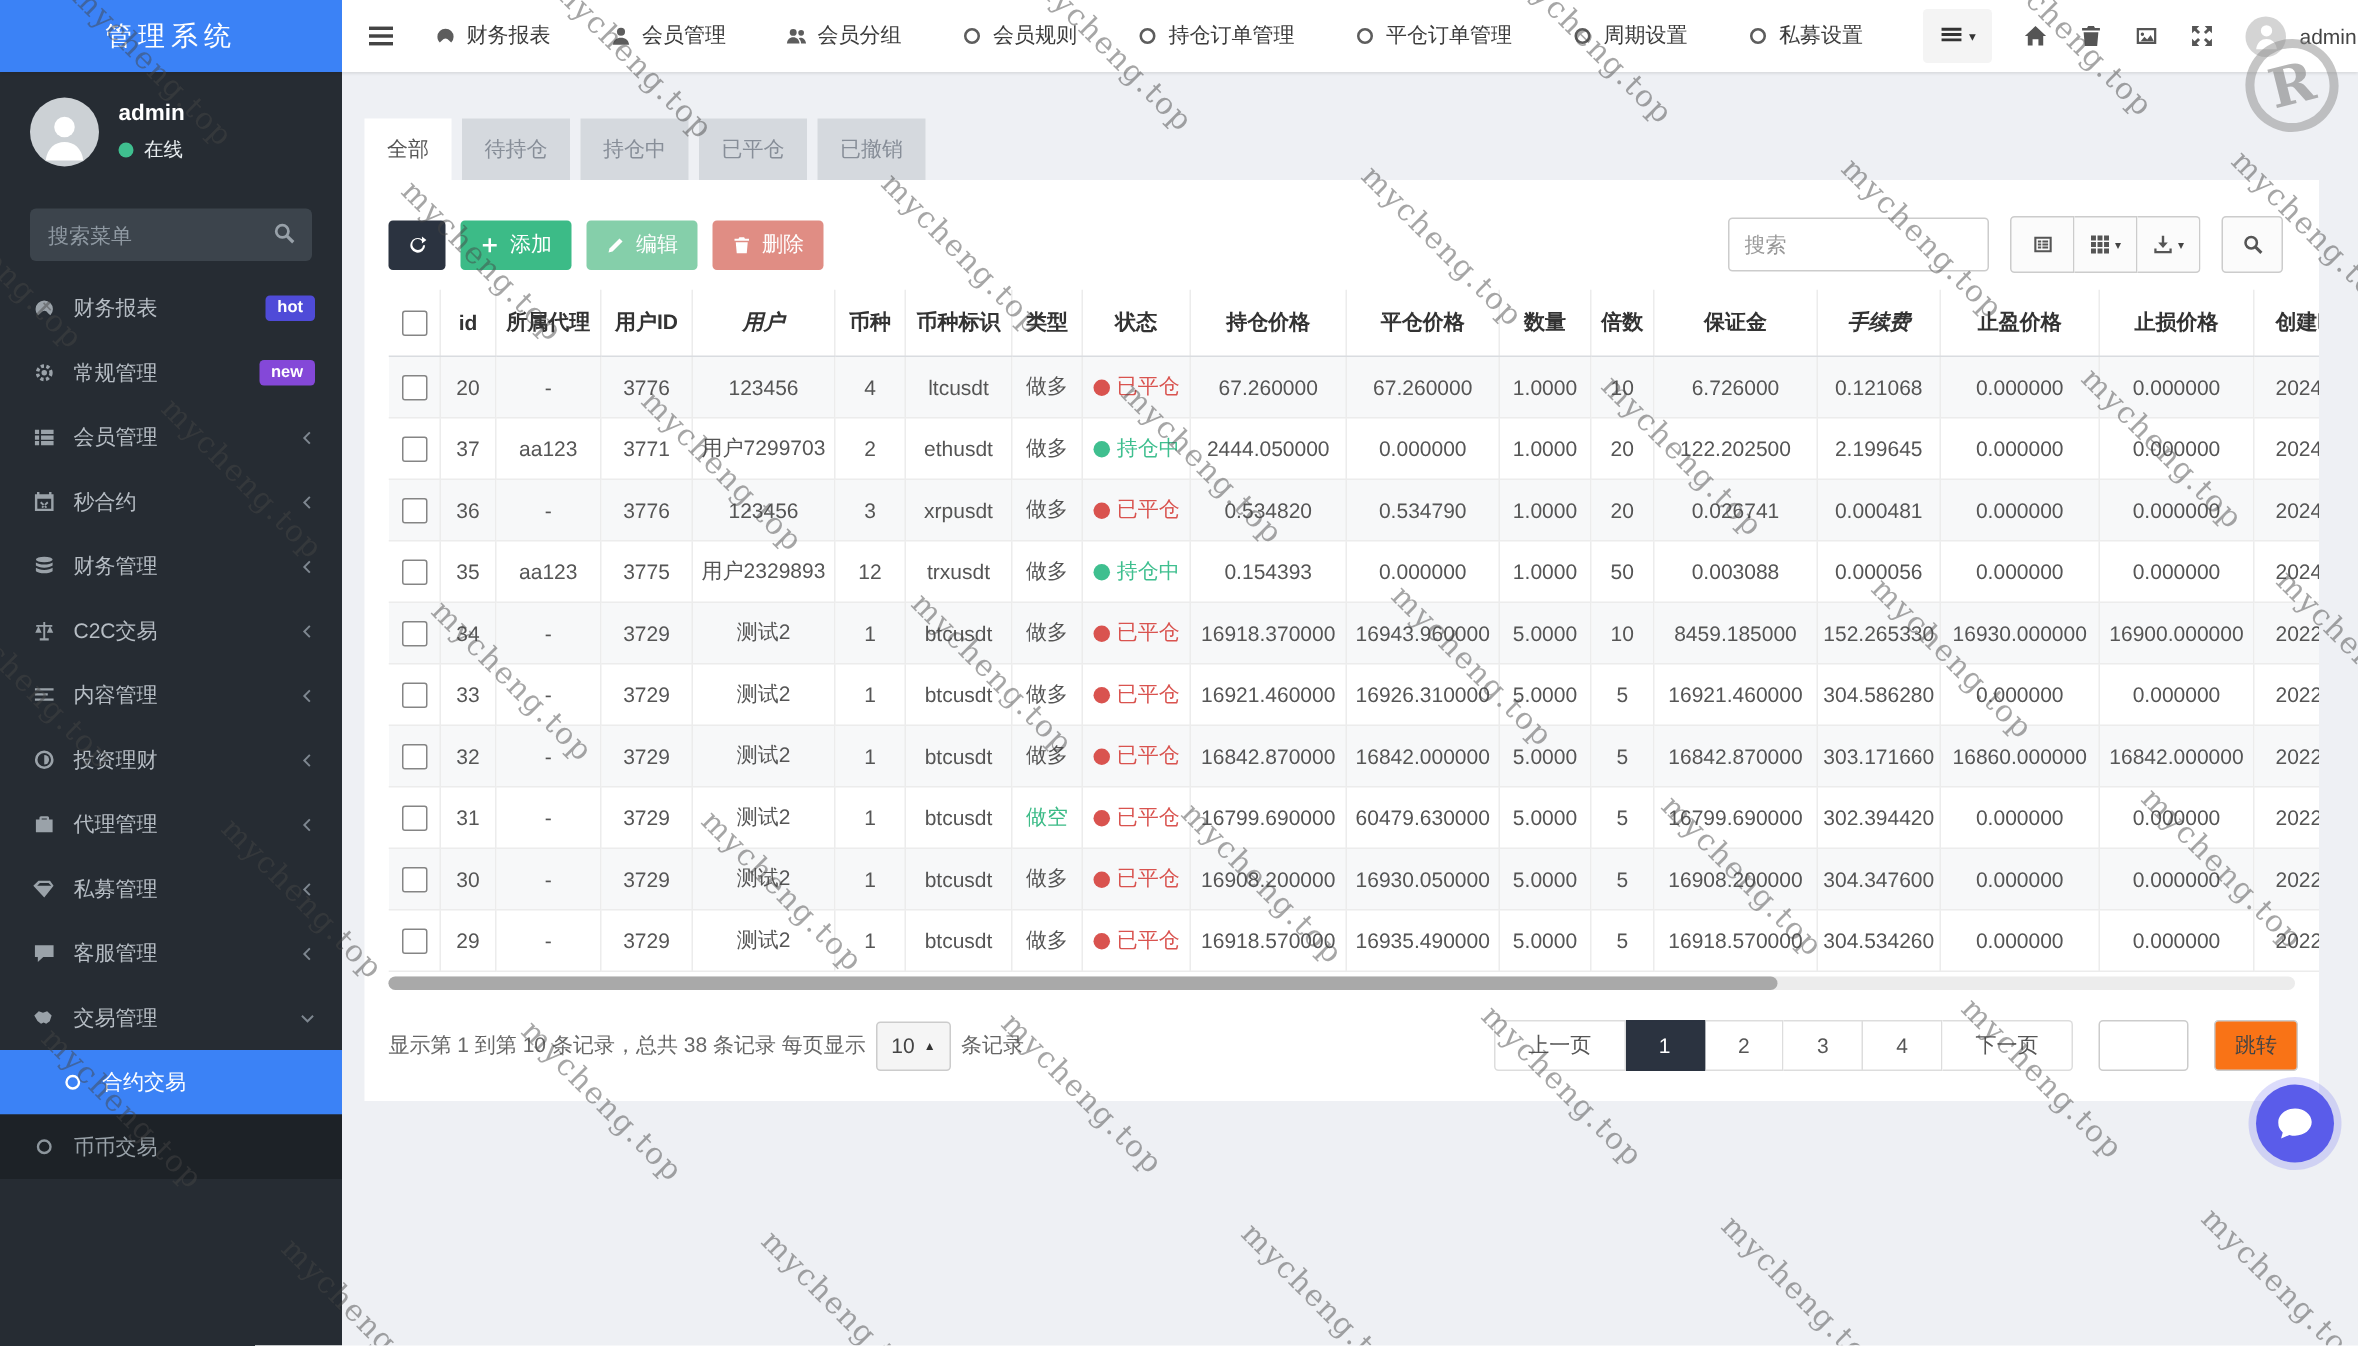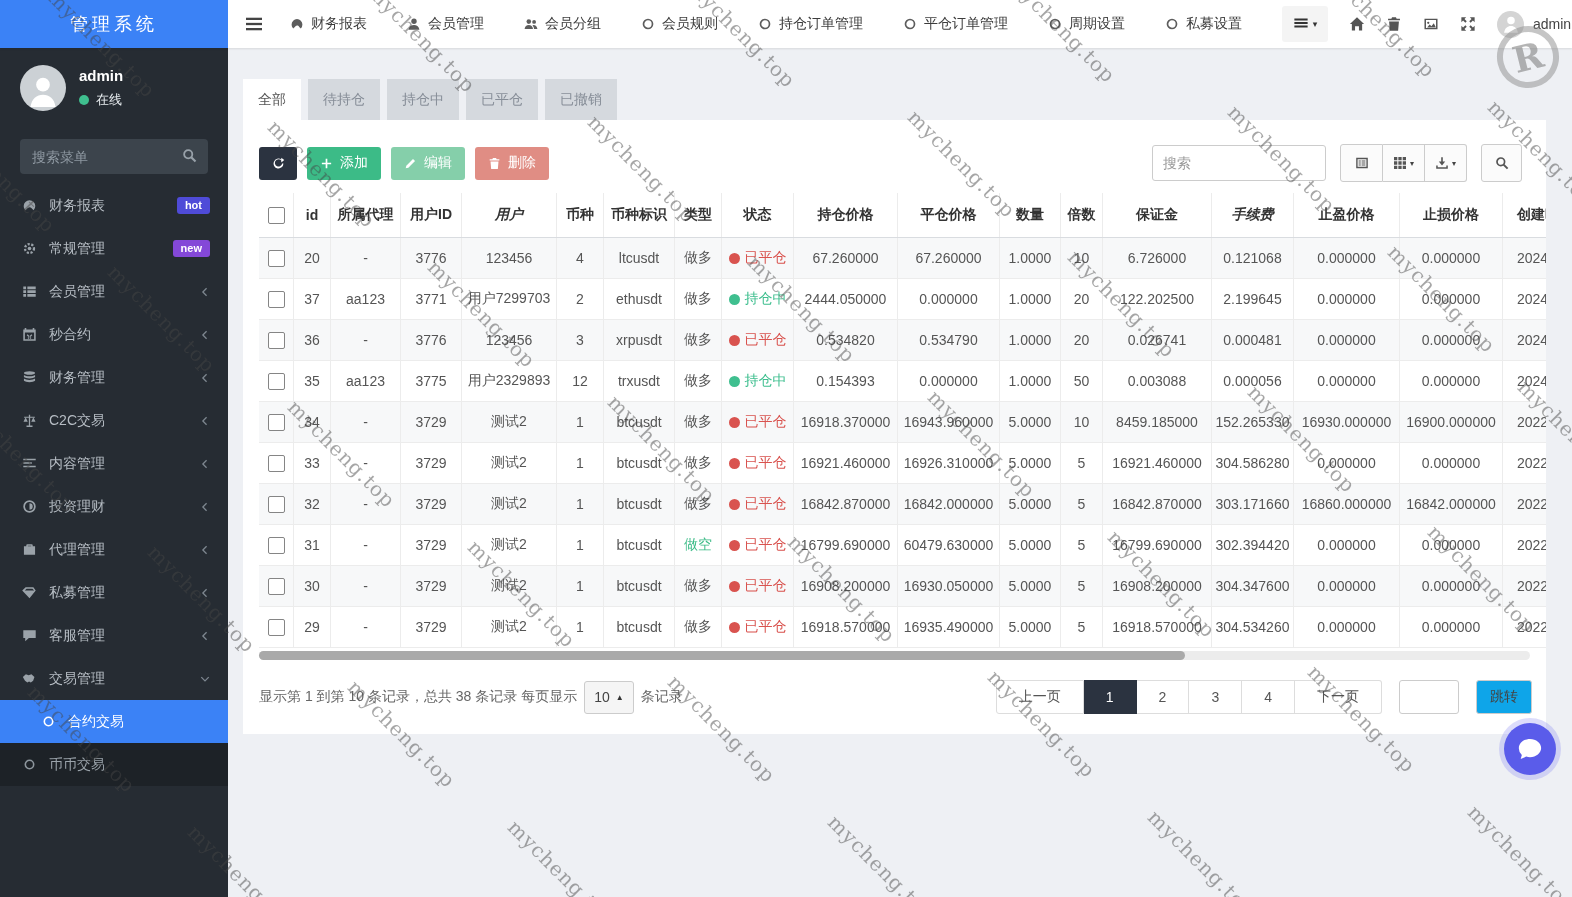--- a/index.html
+++ b/index.html
@@ -98,21 +98,21 @@
   .psize{display:inline-flex;align-items:center;gap:6px;height:31px;padding:0 9px;background:#f5f5f5;border:1px solid #ccc;border-radius:3px;margin:0 7px;cursor:pointer;color:#444;}
   .psize .caret{font-size:8px;color:#333;}
   .pager{margin-left:auto;display:flex;align-items:center;}
   .pg{list-style:none;display:flex;margin:0;padding:0;}
   .pg li{min-width:33px;height:34px;box-sizing:border-box;border:1px solid #ddd;border-left:none;background:#fff;color:#555;
     display:flex;align-items:center;justify-content:center;padding:0 22px;cursor:pointer;}
   .pg li:first-child{border-left:1px solid #ddd;border-radius:3px 0 0 3px;}
   .pg li:last-child{border-radius:0 3px 3px 0;}
   .pg li.active{background:#2b3340;border-color:#2b3340;color:#fff;}
   .jump-input{width:46px;height:32px;border:1px solid #ccc;border-radius:3px;margin-left:17px;outline:none;padding:0 6px;font-size:14px;}
-  .btn-jump{height:34px;padding:0 13px;background:#0ea5e9;border:1px solid #ccc;border-radius:3px;margin-left:17px;font-size:14px;color:#444;cursor:pointer;font-family:"Liberation Sans",sans-serif;}
+  .btn-jump{height:34px;padding:0 13px;background:#f97316;border:1px solid #ccc;border-radius:3px;margin-left:17px;font-size:14px;color:#444;cursor:pointer;font-family:"Liberation Sans",sans-serif;}
   
   .wm-layer{position:absolute;inset:0;pointer-events:none;z-index:26;overflow:hidden;}
   .wm{position:absolute;font-family:"DejaVu Serif",serif;font-size:20px;letter-spacing:1px;color:rgba(70,70,70,.48);
     transform:rotate(45deg);transform-origin:left top;white-space:nowrap;}
   .r-logo{position:absolute;left:1497px;top:26px;width:50px;height:50px;border:6px solid rgba(140,140,140,.5);border-radius:50%;
     color:rgba(130,130,130,.6);font-family:"DejaVu Serif",serif;font-weight:bold;font-size:36px;display:flex;align-items:center;justify-content:center;
     transform:rotate(-14deg);z-index:30;}
   .chat-btn{position:absolute;left:1504px;top:723px;width:52px;height:52px;border-radius:50%;background:#5a5cea;
     box-shadow:0 0 0 5px rgba(130,130,240,.28);display:flex;align-items:center;justify-content:center;color:#fff;font-size:30px;z-index:30;cursor:pointer;}
 </style>

